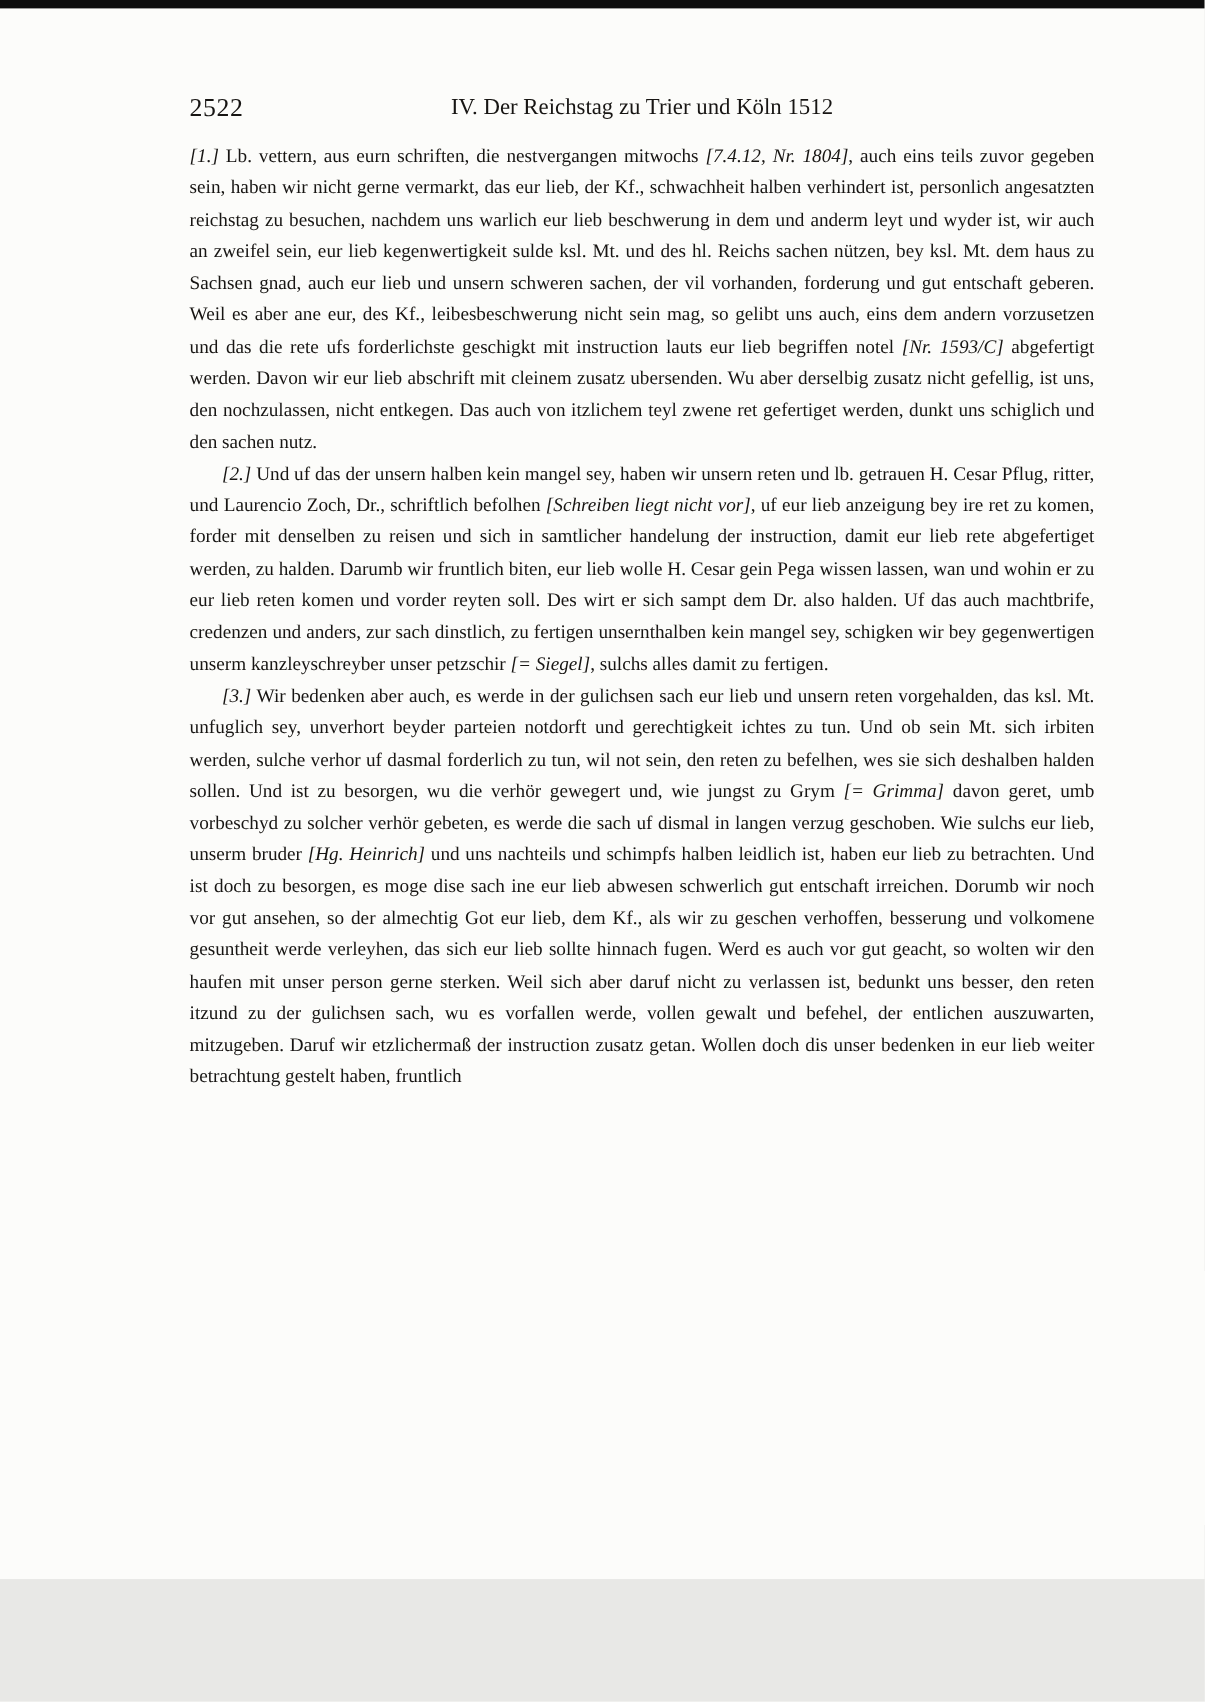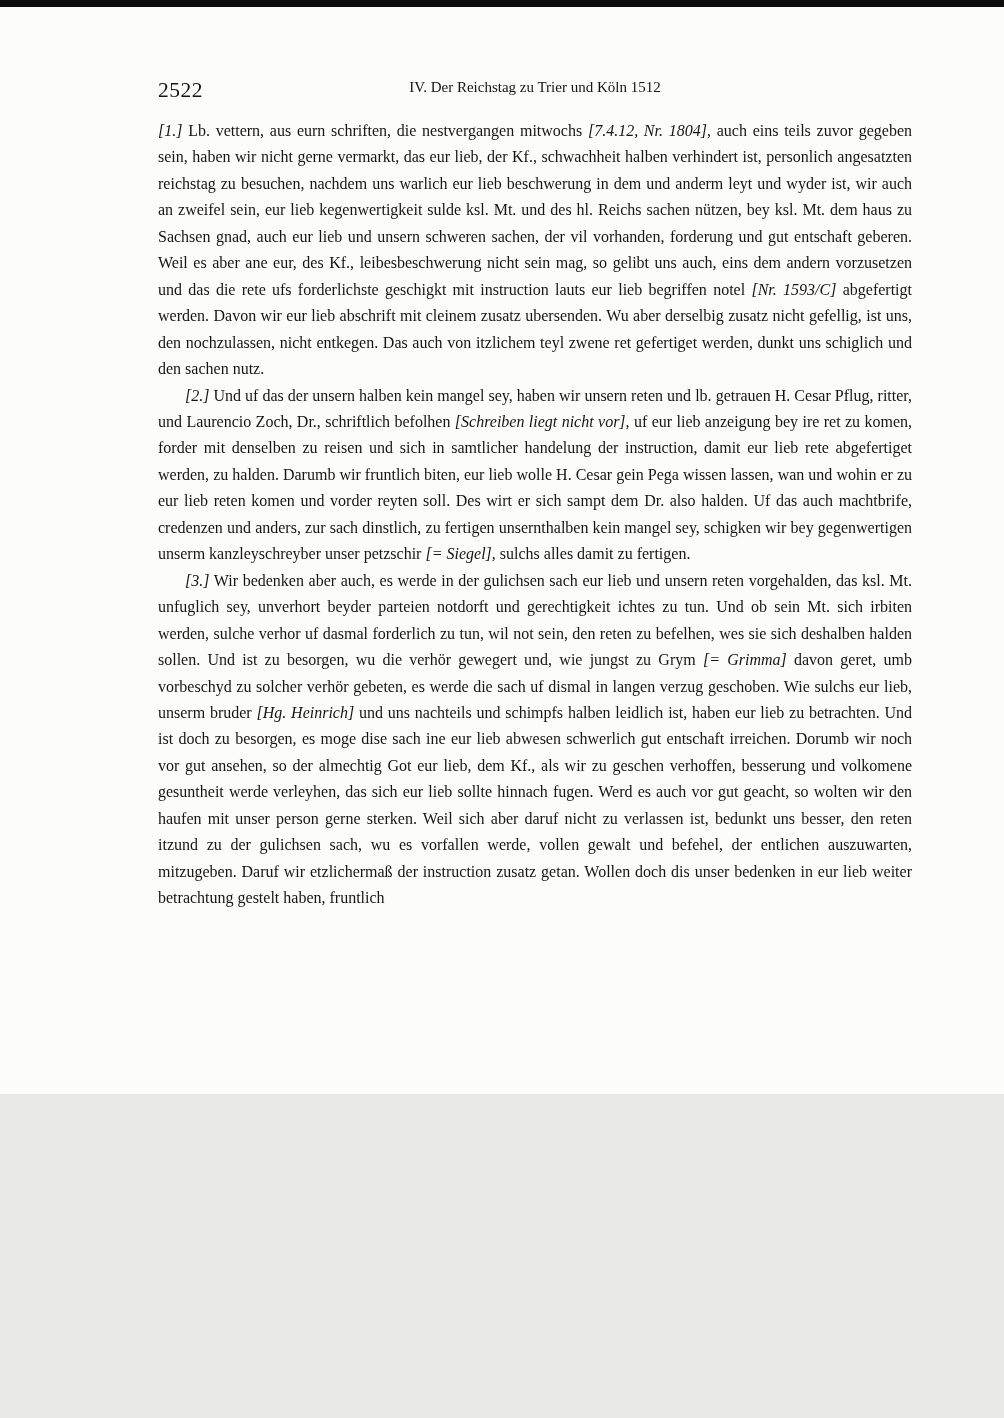--- a/index.html
+++ b/index.html
@@ -3,21 +3,21 @@
 <meta charset="utf-8">
 <style>
   html, body {
     margin: 0;
     padding: 0;
     background: #e8e8e6;
   }
   .page {
     position: relative;
     width: 1004px;
-    height: 1094px;
+    height: 1316px;
     margin: 0 auto;
     background: #fcfcfa;
     font-family: "Liberation Serif", "DejaVu Serif", serif;
     color: #171513;
     overflow: hidden;
   }
   .scan-edge {
     position: absolute;
     top: 0;
     left: 0;
@@ -42,21 +42,21 @@
     left: 0;
     top: 0;
     letter-spacing: 0.5px;
   }
   .running-header {
     position: absolute;
     left: 50%;
     top: 1px;
     transform: translateX(-50%);
     white-space: nowrap;
-    font-size: 15px;
+    font-size: 19px;
   }
   .text-body {
     font-size: 16px;
     line-height: 26.45px;
     text-align: justify;
   }
   .text-body p {
     margin: 0;
     padding: 0;
   }

